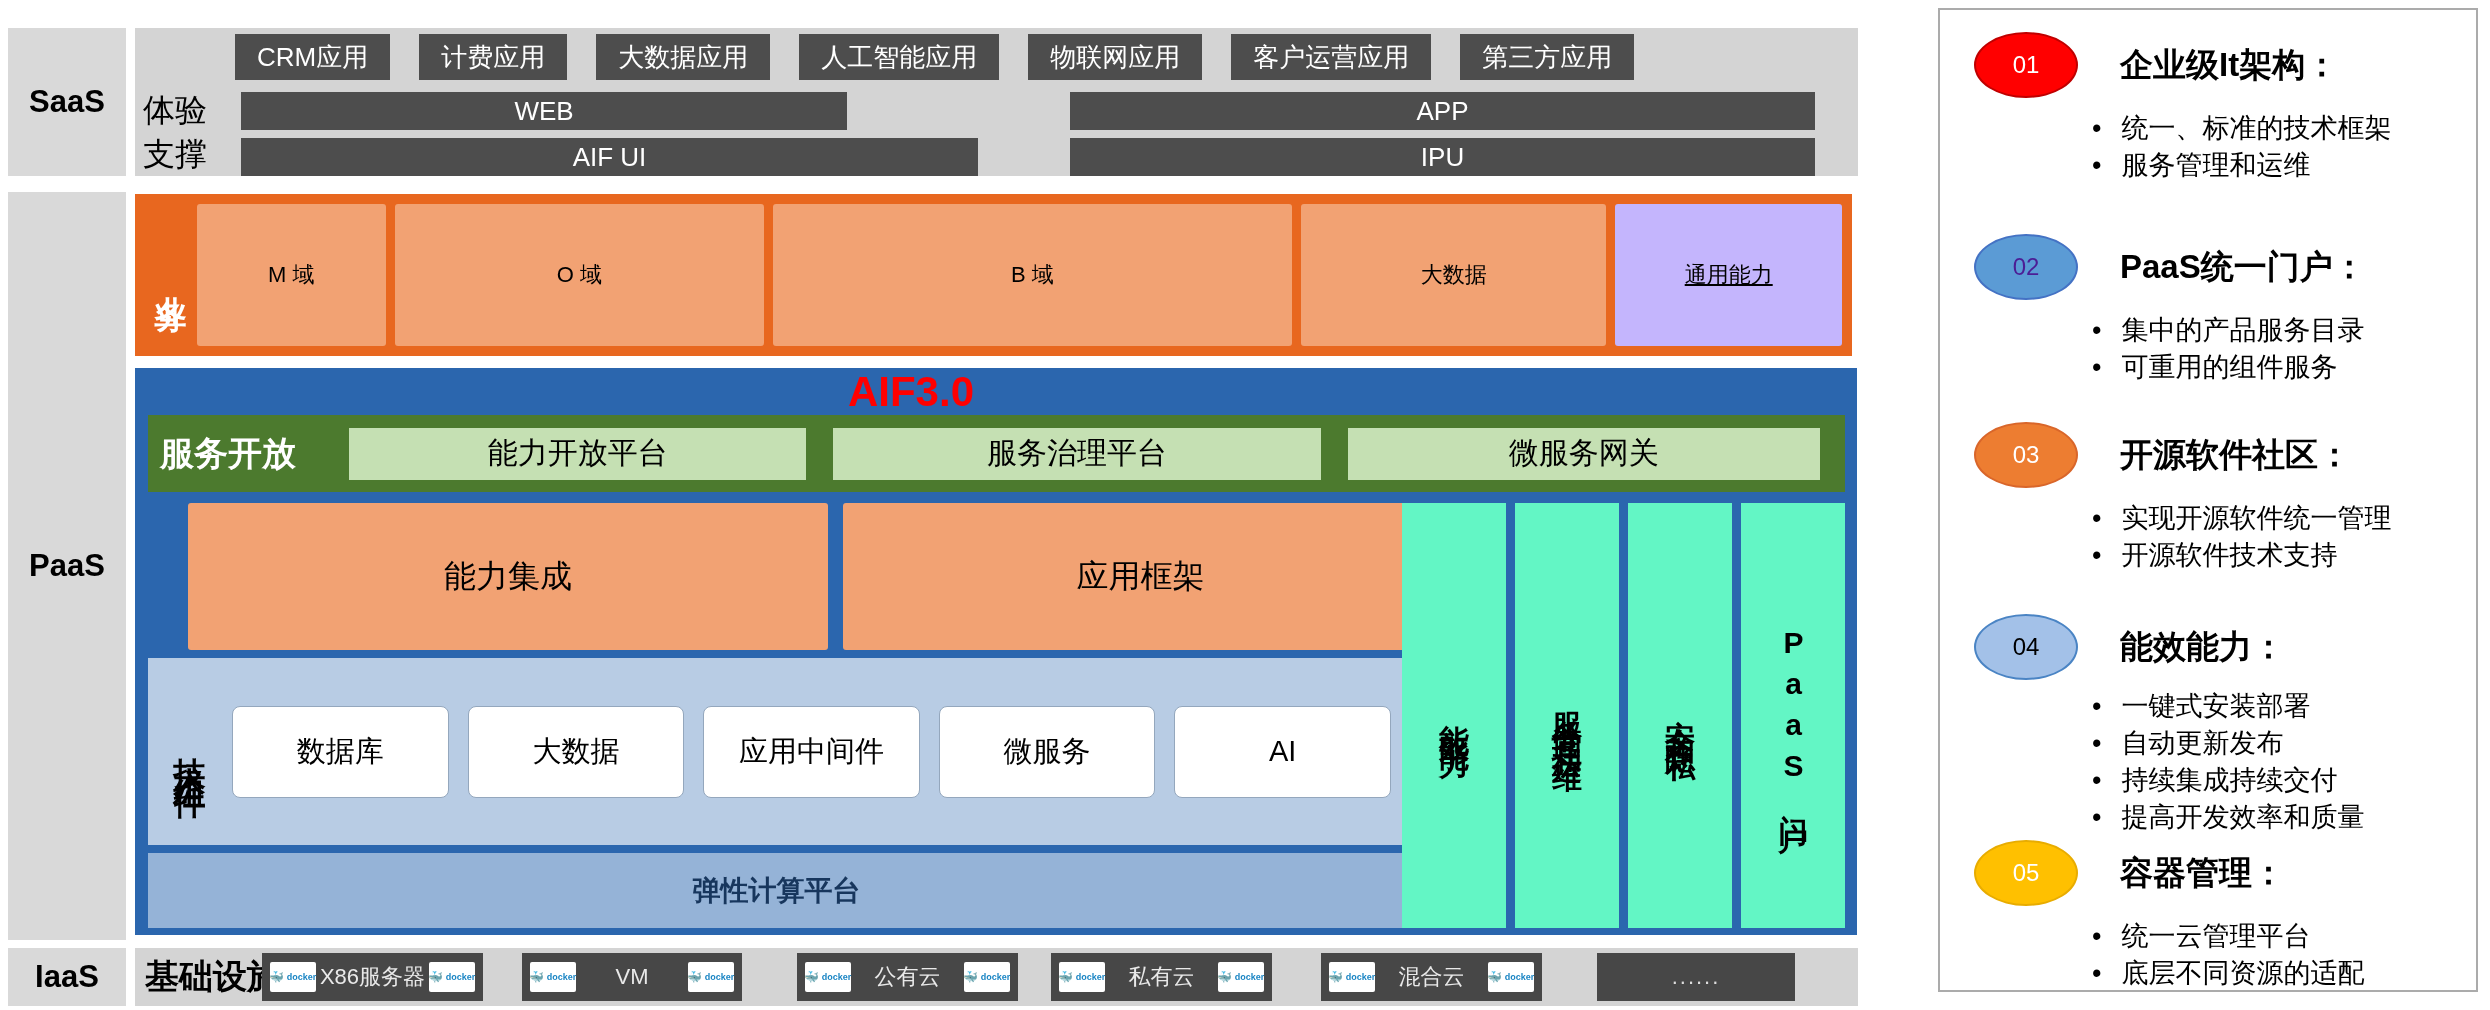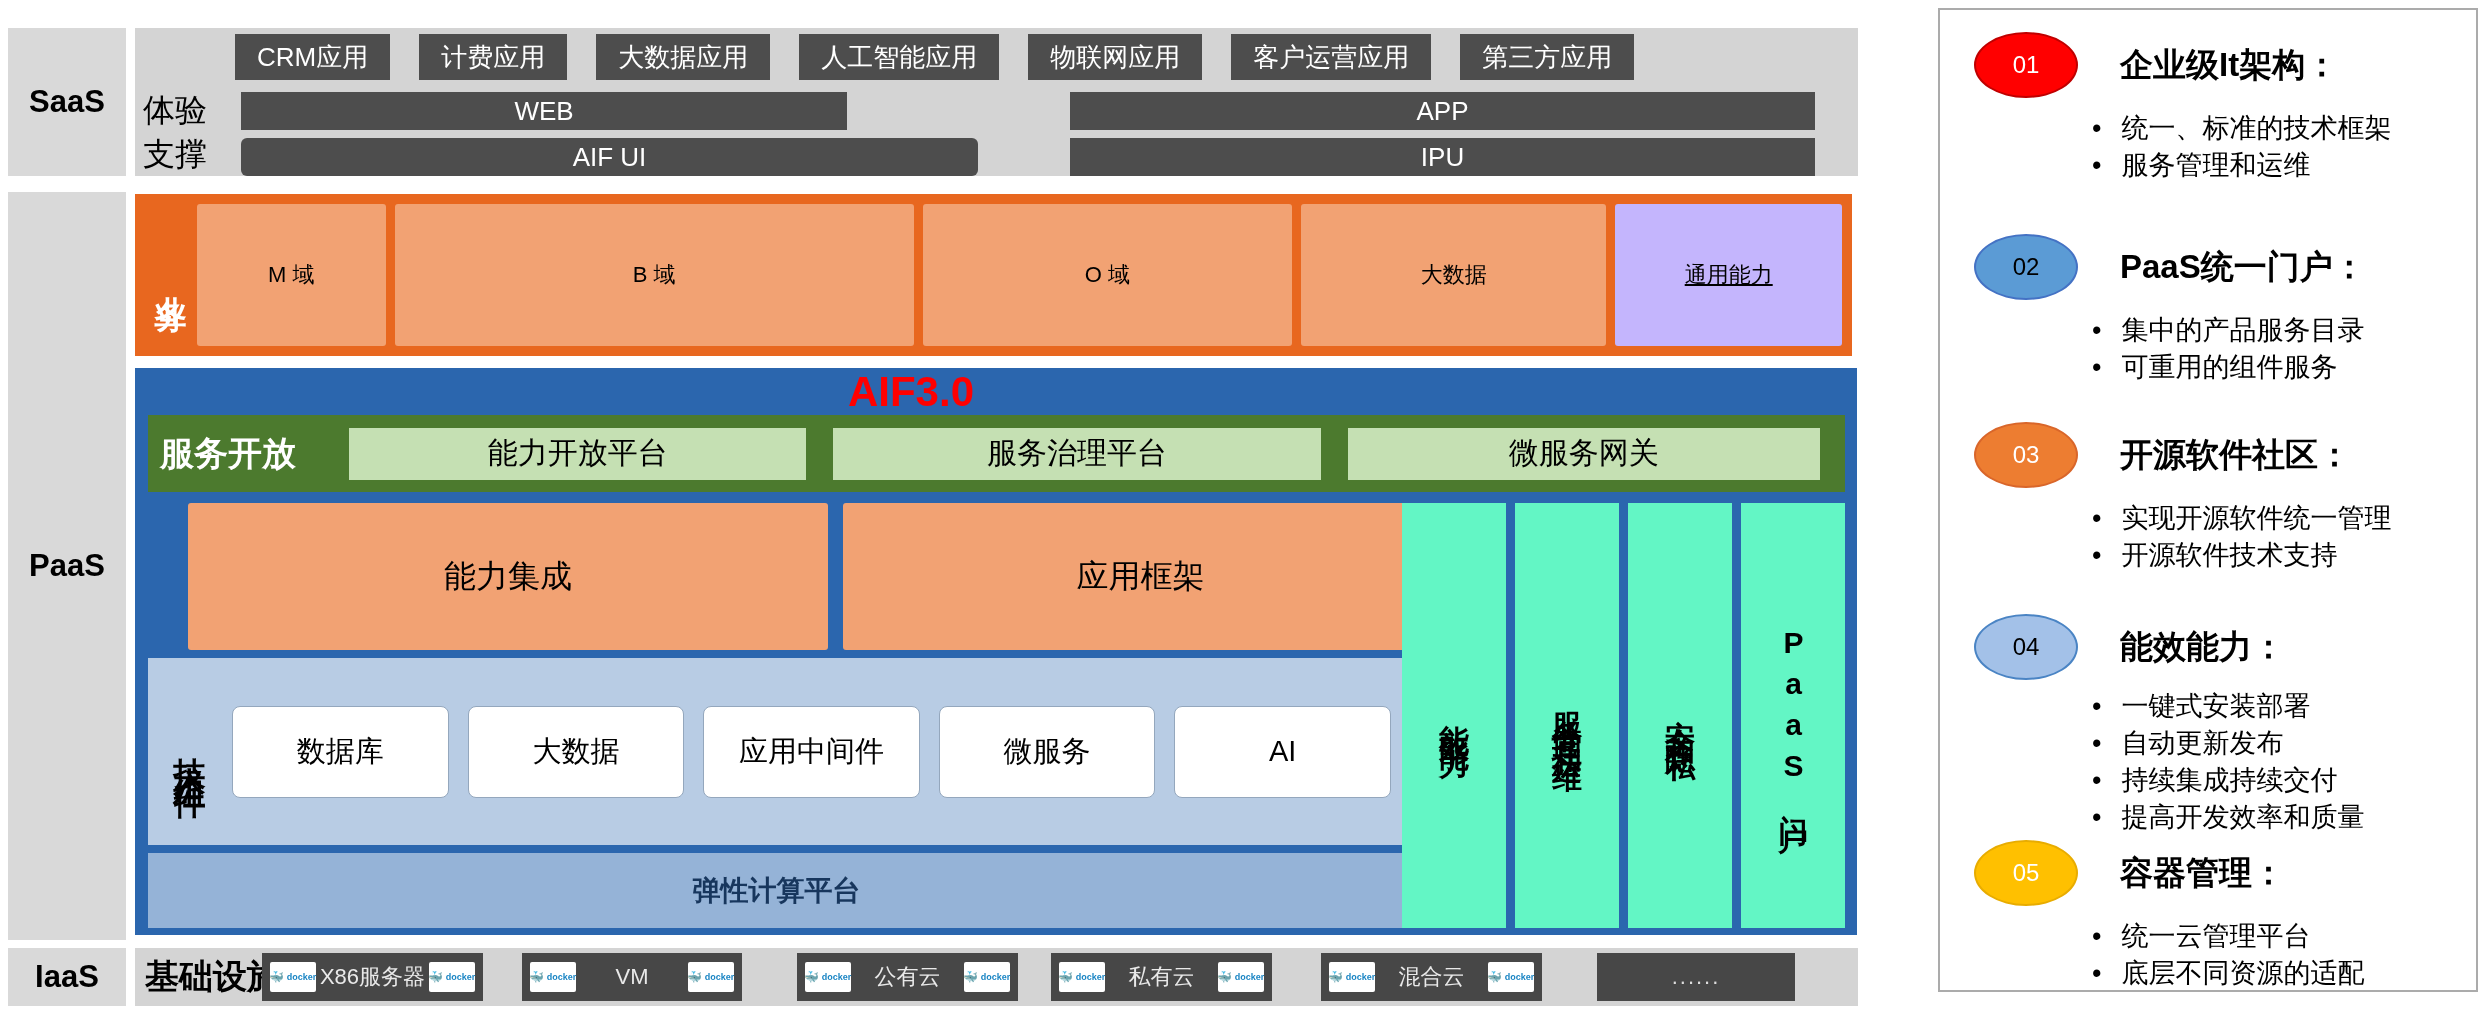--- a/index.html
+++ b/index.html
@@ -10,21 +10,21 @@
   .rail-saas{top:28px;height:148px;}
   .rail-paas{top:192px;height:748px;}
   .rail-iaas{top:948px;height:58px;}
   
   .saas-sec{position:absolute;left:135px;top:28px;width:1723px;height:148px;background:#D4D4D4;}
   .chips{position:absolute;left:100px;top:6px;height:46px;display:flex;gap:29px;}
   .chip{background:#4D4D4D;color:#fff;display:flex;align-items:center;padding:0 22px;font-size:26px;white-space:nowrap;}
   .support{position:absolute;left:8px;top:60px;font-size:32px;line-height:44px;font-weight:500;}
   .bar{position:absolute;height:38px;background:#4D4D4D;color:#fff;display:flex;align-items:center;justify-content:center;font-size:26px;}
   .bar-web{left:106px;top:64px;width:606px;}
-  .bar-aifui{left:106px;top:110px;width:737px;border-radius:6px;}
+  .bar-aifui{left:106px;top:110px;width:737px;}
   .bar-app{left:935px;top:64px;width:745px;}
   .bar-ipu{left:935px;top:110px;width:745px;}
   
   .biz{position:absolute;left:135px;top:194px;width:1717px;height:162px;display:flex;padding:10px;box-sizing:border-box;}
   .biz-label{width:52px;flex:none;display:flex;align-items:center;justify-content:center;}
   .vtext{writing-mode:vertical-rl;text-orientation:upright;}
   .biz-label span{color:#fff;font-weight:700;font-size:32px;letter-spacing:4px;}
   .biz-blocks{flex:1;display:flex;gap:9px;}
   .biz-block{display:flex;align-items:center;justify-content:center;font-size:22px;border-radius:3px;}
   .bw0{flex:189 1 0;} .bw1{flex:520 1 0;} .bw2{flex:370 1 0;} .bw3{flex:306 1 0;} .bw4{flex:227 1 0;}
@@ -97,22 +97,22 @@
     <div class="bar bar-app">APP</div>
     <div class="bar bar-ipu">IPU</div>
   </div>
 
   <div class="biz" style="background-color: rgb(232, 103, 31);">
     <div class="biz-label">
       <span class="vtext">业务</span>
     </div>
     <div class="biz-blocks">
       <div class="biz-block bw0" style="background-color: rgb(242, 162, 115);">M 域</div>
+      <div class="biz-block bw2" style="background-color: rgb(242, 162, 115);">O 域</div>
       <div class="biz-block bw1" style="background-color: rgb(242, 162, 115);">B 域</div>
-      <div class="biz-block bw2" style="background-color: rgb(242, 162, 115);">O 域</div>
       <div class="biz-block bw3" style="background-color: rgb(242, 162, 115);">大数据</div>
       <div class="biz-block bw4" style="background-color: #c4b5fd; text-decoration: underline;">通用能力</div>
     </div>
   </div>
 
   <div class="aif" style="background-color: rgb(43, 102, 174);">
     <div class="aif-title" style="color: rgb(255, 0, 0);">AIF3.0</div>
 
     <div class="svc" style="background-color: rgb(76, 122, 46);">
       <div class="svc-label">服务开放</div>
@@ -228,21 +228,21 @@
             <span>统一、标准的技术框架</span>
           </div>
         <div class="bullet">
             <span>服务管理和运维</span>
           </div>
       </div>
     </div>
 
     <div class="note n1">
       <div class="note-head">
-        <div class="ellipse" style="background-color: rgb(91, 155, 213); border-color: rgb(68, 114, 196); color: #000000;">02</div>
+        <div class="ellipse" style="background-color: rgb(91, 155, 213); border-color: rgb(68, 114, 196); color: #4c1d95;">02</div>
         <div class="note-title">PaaS统一门户：</div>
       </div>
       <div class="bullets">
         <div class="bullet">
             <span>集中的产品服务目录</span>
           </div>
         <div class="bullet">
             <span>可重用的组件服务</span>
           </div>
       </div>

